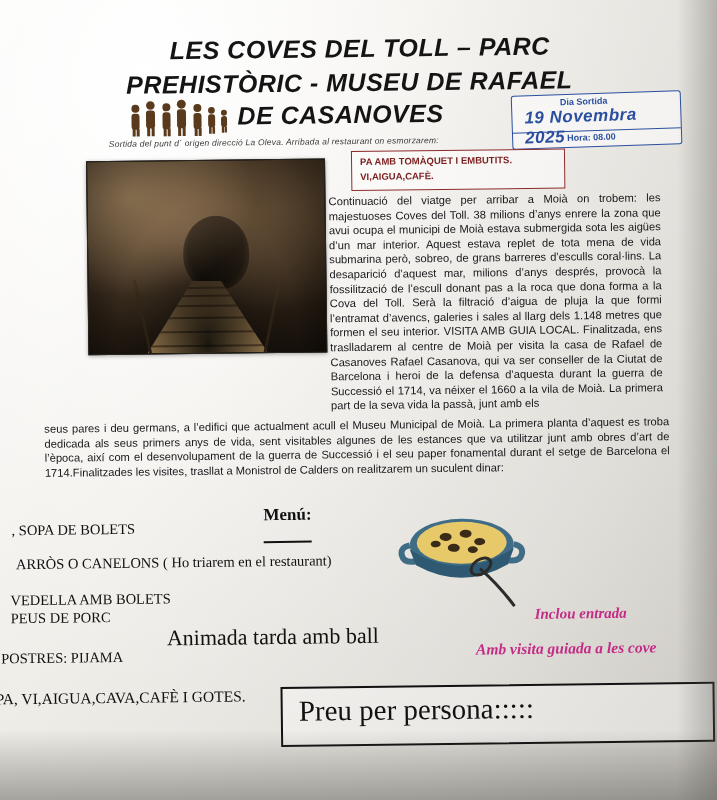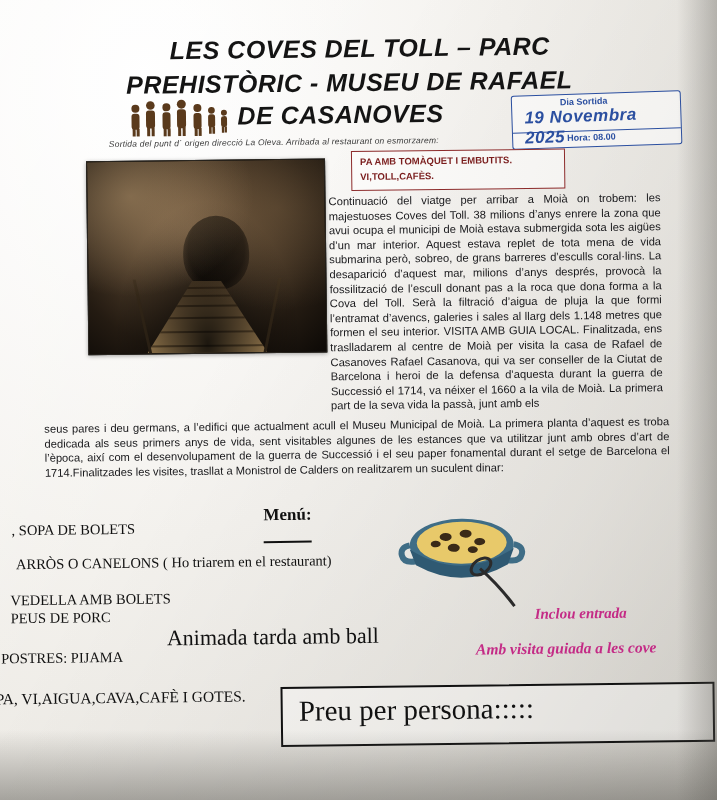--- a/index.html
+++ b/index.html
@@ -218,21 +218,21 @@
       <div class="dlabel">Dia Sortida</div>
       <div class="dval">19 Novembra  2025</div>
       <div class="hline"></div>
       <div class="hlabel">Hora: 08.00</div>
     </div>
 
     <div id="subline">Sortida del punt d´ origen direcció La Oleva. Arribada al restaurant on esmorzarem:</div>
 
     <div id="mealbox">
       <div class="l1">PA AMB TOMÀQUET I EMBUTITS.</div>
-      <div class="l2">VI,TOLL,CAFÈS.</div>
+      <div class="l2">VI,AIGUA,CAFÈ.</div>
     </div>
 
     <div id="photo">
       <div class="cavewall"></div>
       <div class="darkhole"></div>
       <div class="walkway">
         <div class="plank" style="top:6px"></div>
         <div class="plank" style="top:14px"></div>
         <div class="plank" style="top:24px"></div>
         <div class="plank" style="top:36px"></div>

